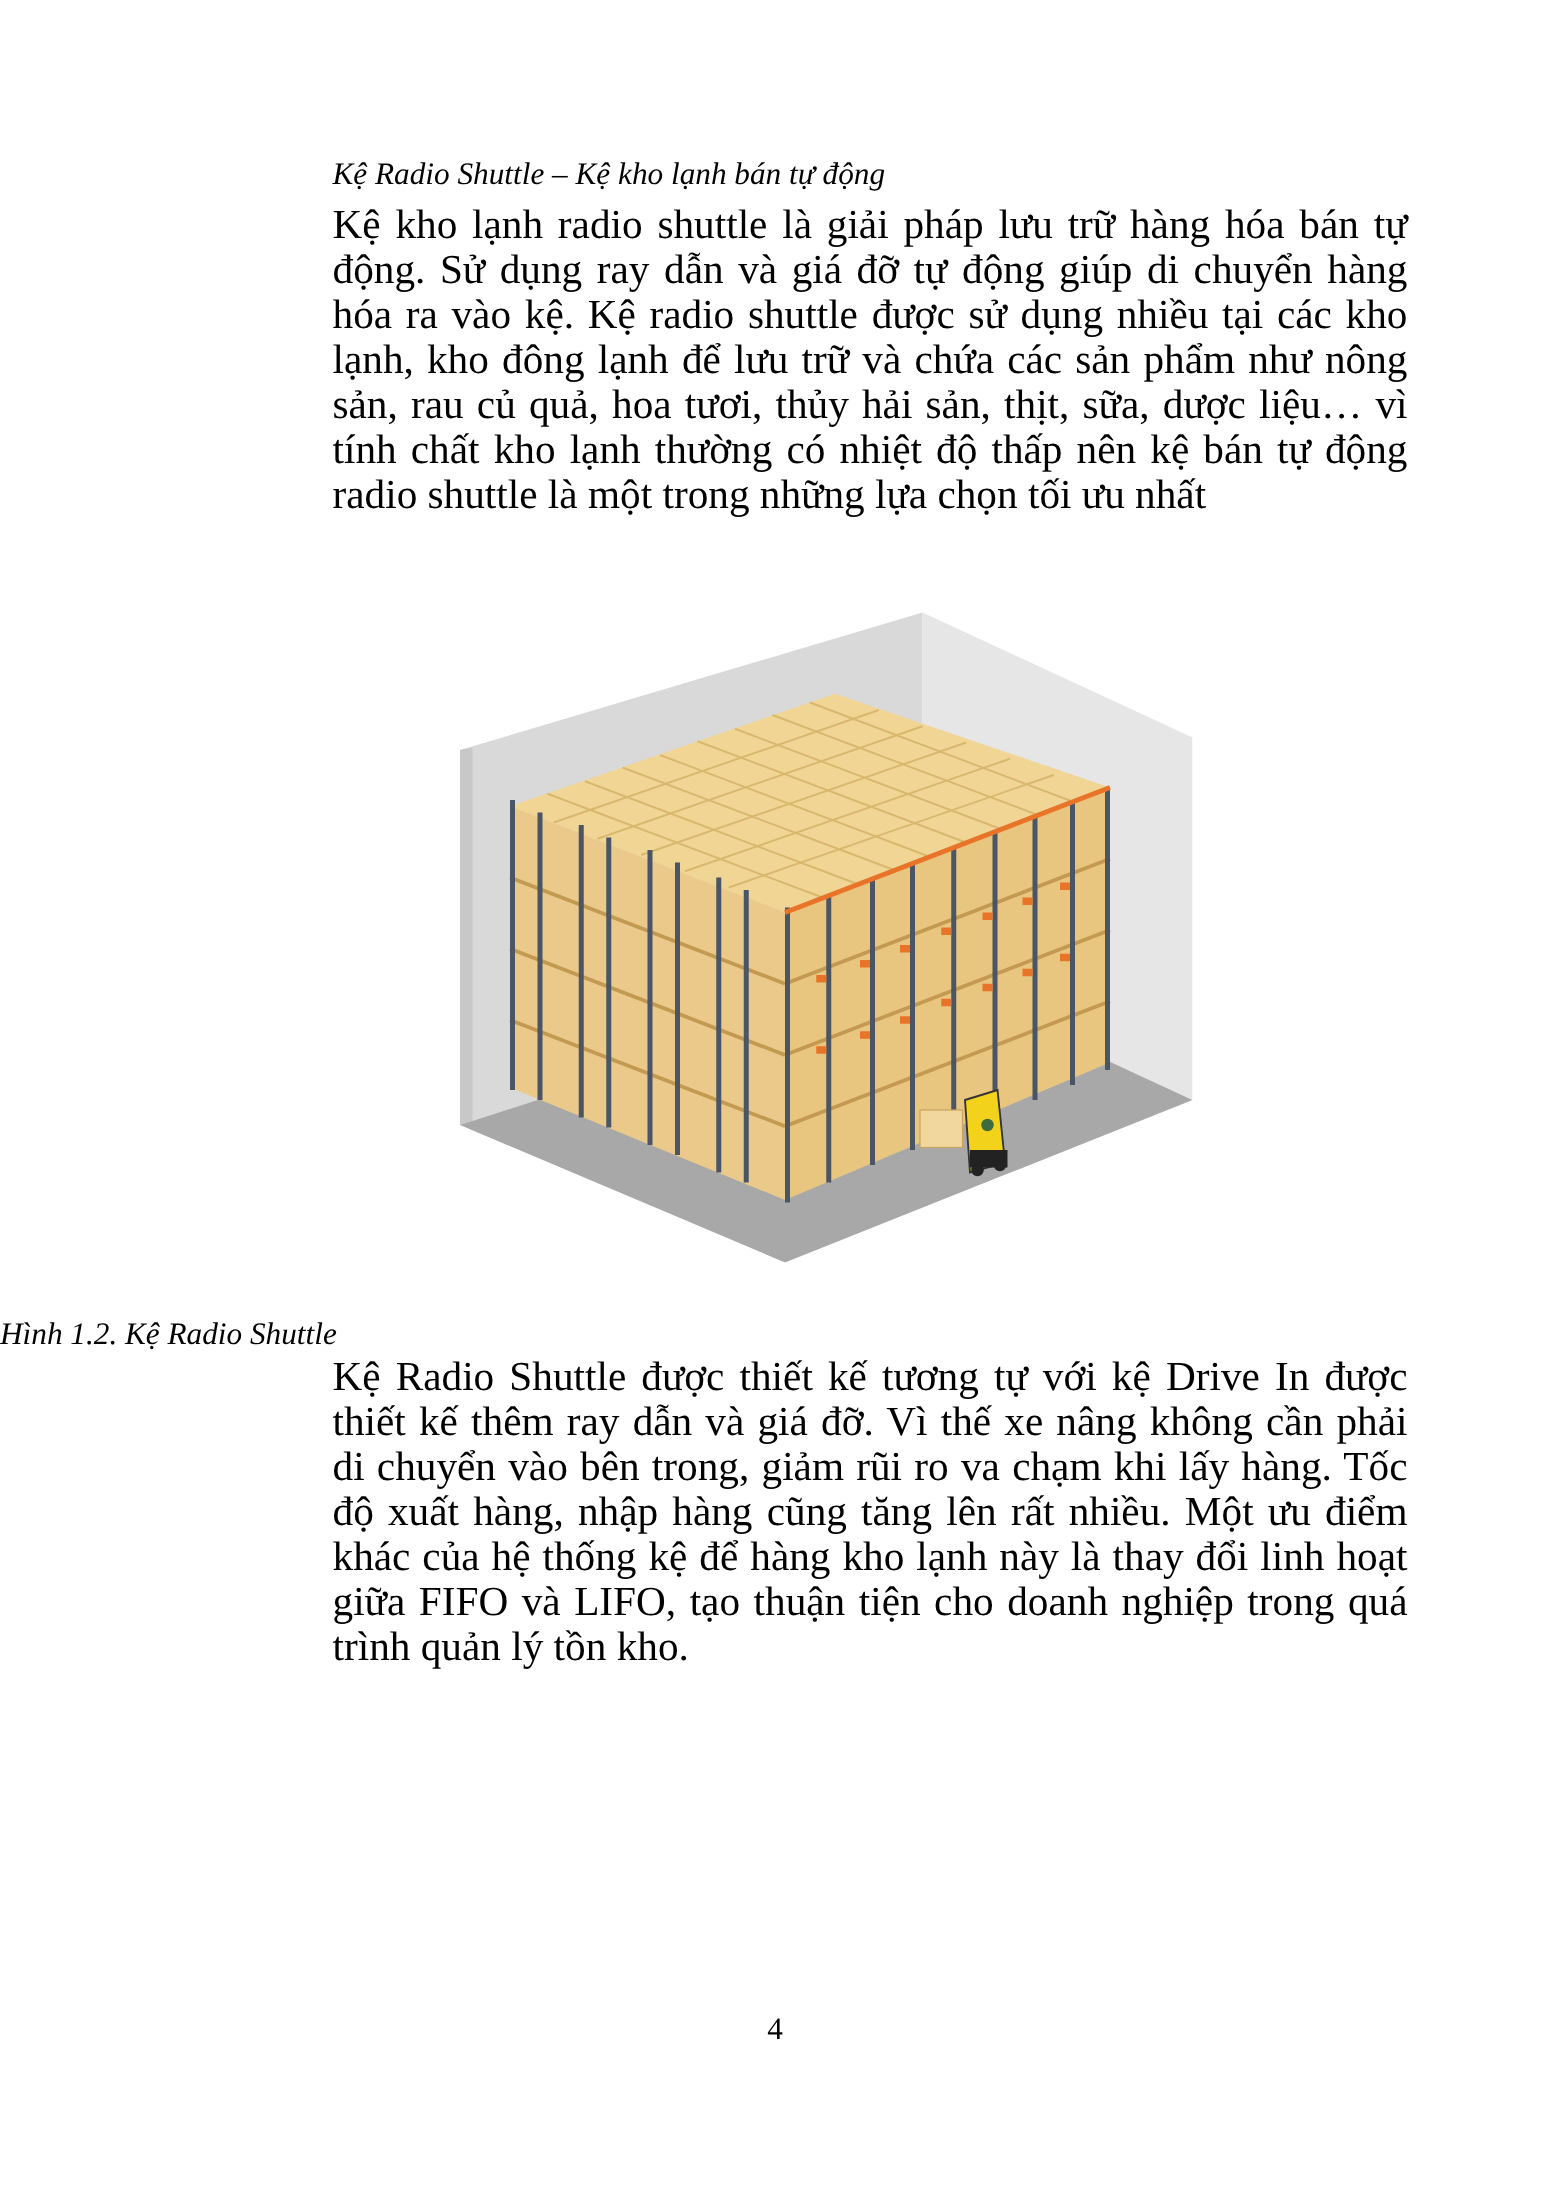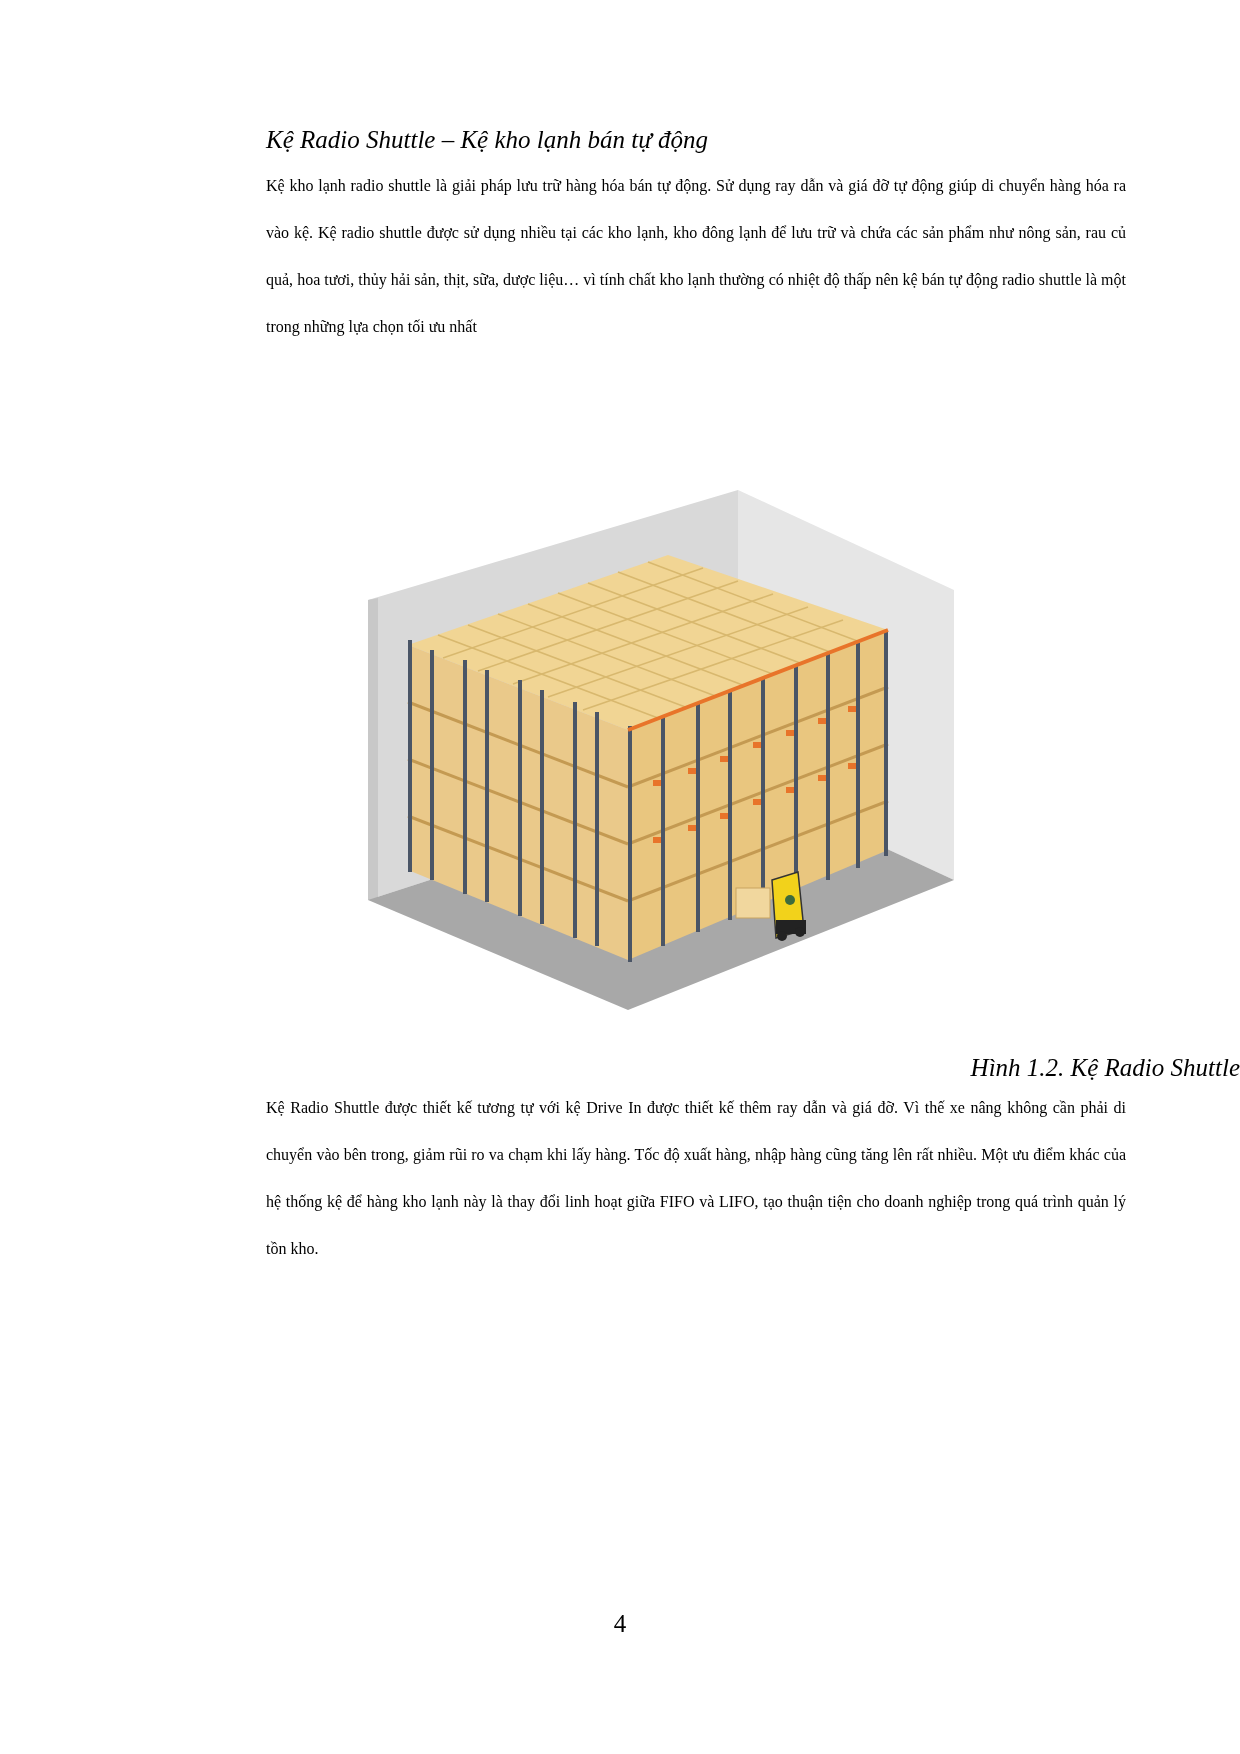--- a/index.html
+++ b/index.html
@@ -1,24 +1,24 @@
 <!DOCTYPE html>
 <html><head>
 <meta charset="utf-8">
 <style>
   html, body { margin: 0; padding: 0; background: #ffffff; }
   body { width: 1240px; height: 1754px; position: relative; overflow: hidden;
          font-family: "Liberation Serif", "DejaVu Serif", serif; color: #000; }
   .page { position: absolute; left: 0; top: 0; width: 1240px; height: 1754px; }
-  .text-block { position: absolute; left: 266px; width: 860px; font-size: 16px; line-height: 47px; text-align: justify; }
+  .text-block { position: absolute; left: 266px; width: 860px; font-size: 33px; line-height: 36px; text-align: justify; }
   .heading { position: absolute; left: 266px; top: 117px; font-size: 25px; font-style: italic; line-height: 46px; }
   .p1 { top: 162px; }
   .p2 { top: 1084px; }
   .figure { position: absolute; left: 368px; top: 480px; width: 586px; height: 530px; }
-  .caption { position: absolute; left: 0; width: 1240px; top: 1054px; text-align: right; font-size: 25px; font-style: italic; }
+  .caption { position: absolute; left: 0; width: 1240px; top: 1054px; text-align: left; font-size: 25px; font-style: italic; }
   .page-number { position: absolute; left: 0; width: 1240px; top: 1610px; text-align: center; font-size: 25px; }
 </style>
 </head>
 <body>
 
 <div class="page">
 
   <div class="heading">Kệ Radio Shuttle – Kệ kho lạnh bán tự động</div>
 
   <div class="text-block p1">Kệ kho lạnh radio shuttle là giải pháp lưu trữ hàng hóa bán tự động. Sử dụng ray dẫn và giá đỡ tự động giúp di chuyển hàng hóa ra vào kệ. Kệ radio shuttle được sử dụng nhiều tại các kho lạnh, kho đông lạnh để lưu trữ và chứa các sản phẩm như nông sản, rau củ quả, hoa tươi, thủy hải sản, thịt, sữa, dược liệu… vì tính chất kho lạnh thường có nhiệt độ thấp nên kệ bán tự động radio shuttle là một trong những lựa chọn tối ưu nhất</div>

